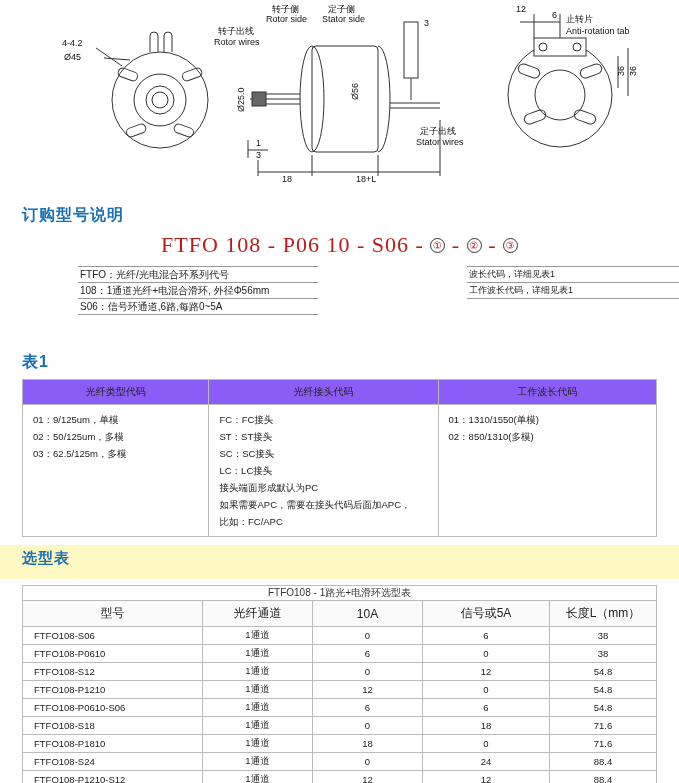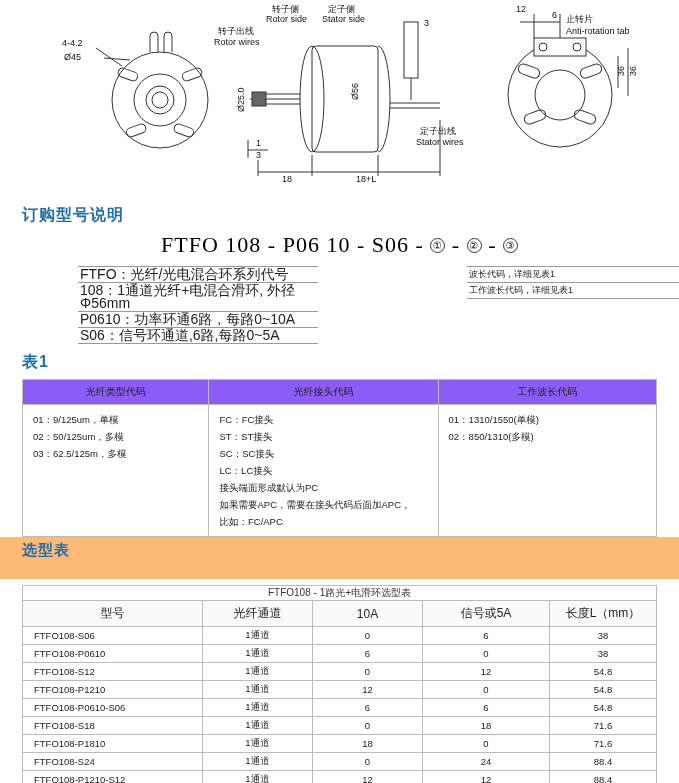--- a/index.html
+++ b/index.html
@@ -33,41 +33,41 @@
   
   .model-block {
     position: relative;
     height: 100px;
     margin-top: 6px;
   }
   .model-code {
     text-align: center;
     font-size: 22px;
     letter-spacing: 1px;
-    color: #000000;
+    color: #b91c1c;
     font-family: "Liberation Serif", serif;
   }
   .model-code span.seg { display: inline-block; }
   .circ {
     display: inline-block;
     width: 15px; height: 15px;
     line-height: 14px;
     border: 1px solid #333;
     border-radius: 50%;
     font-size: 10px;
     text-align: center;
     vertical-align: 3px;
     font-family: "Liberation Sans", sans-serif;
   }
   .legend-left {
     position: absolute;
     left: 78px;
     top: 34px;
     width: 240px;
-    font-size: 14px;
+    font-size: 10px;
     line-height: 13px;
   }
   .legend-left .row { border-bottom: 1px solid #999; padding: 1px 2px; }
   .legend-left .row:first-child { border-top: 1px solid #999; }
   .legend-right {
     position: absolute;
     left: 430px;
     top: 34px;
     width: 230px;
     font-size: 9px;
@@ -95,23 +95,24 @@
   .tbl1 td {
     border: 1px solid #bbb;
     vertical-align: top;
     padding: 6px 10px;
     line-height: 17px;
   }
   .tbl1 td div { white-space: pre; }
 
   
   .sel-header {
-    background: #fdba74;
-    height: 42px;
+    background: #fef9c3;
+    height: 34px;
     line-height: 26px;
+    margin-top: 8px;
   }
   .sel-header h2 { margin: 0 0 0 22px; }
   .tbl2 {
     width: 635px;
     margin: 6px 0 0 22px;
     border-collapse: collapse;
     font-size: 9.5px;
   }
   .tbl2 caption {
     border: 1px solid #bbb;
@@ -247,21 +248,20 @@
     <span class="circ">①</span>
     <span class="seg">-</span>
     <span class="circ">②</span>
     <span class="seg">-</span>
     <span class="circ">③</span>
   </div>
 
   <div class="legend-left">
     <div class="row">FTFO：光纤/光电混合环系列代号</div>
     <div class="row">108：1通道光纤+电混合滑环, 外径Φ56mm</div>
-    <div class="row">P0610：功率环通6路，每路0~10A</div>
     <div class="row">S06：信号环通道,6路,每路0~5A</div>
   </div>
 
   <div class="legend-right">
     <div class="row">波长代码，详细见表1</div>
     <div class="row">工作波长代码，详细见表1</div>
   </div>
 </div>
 
 <h2 class="section-title">表1</h2>

